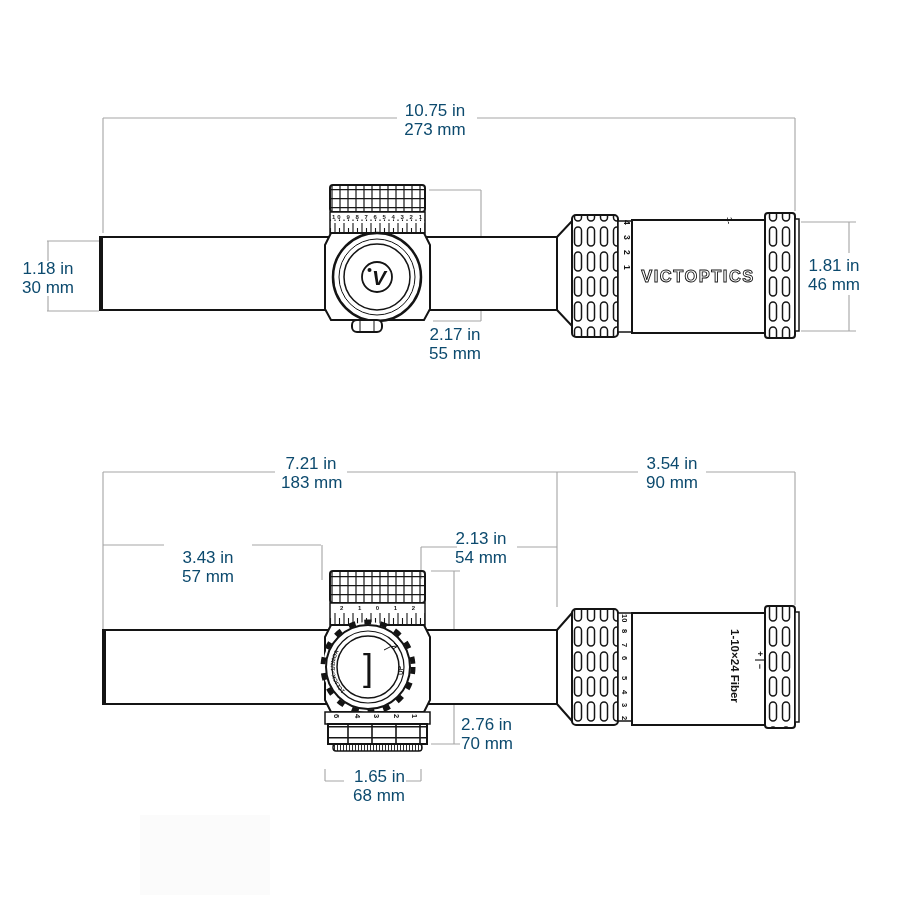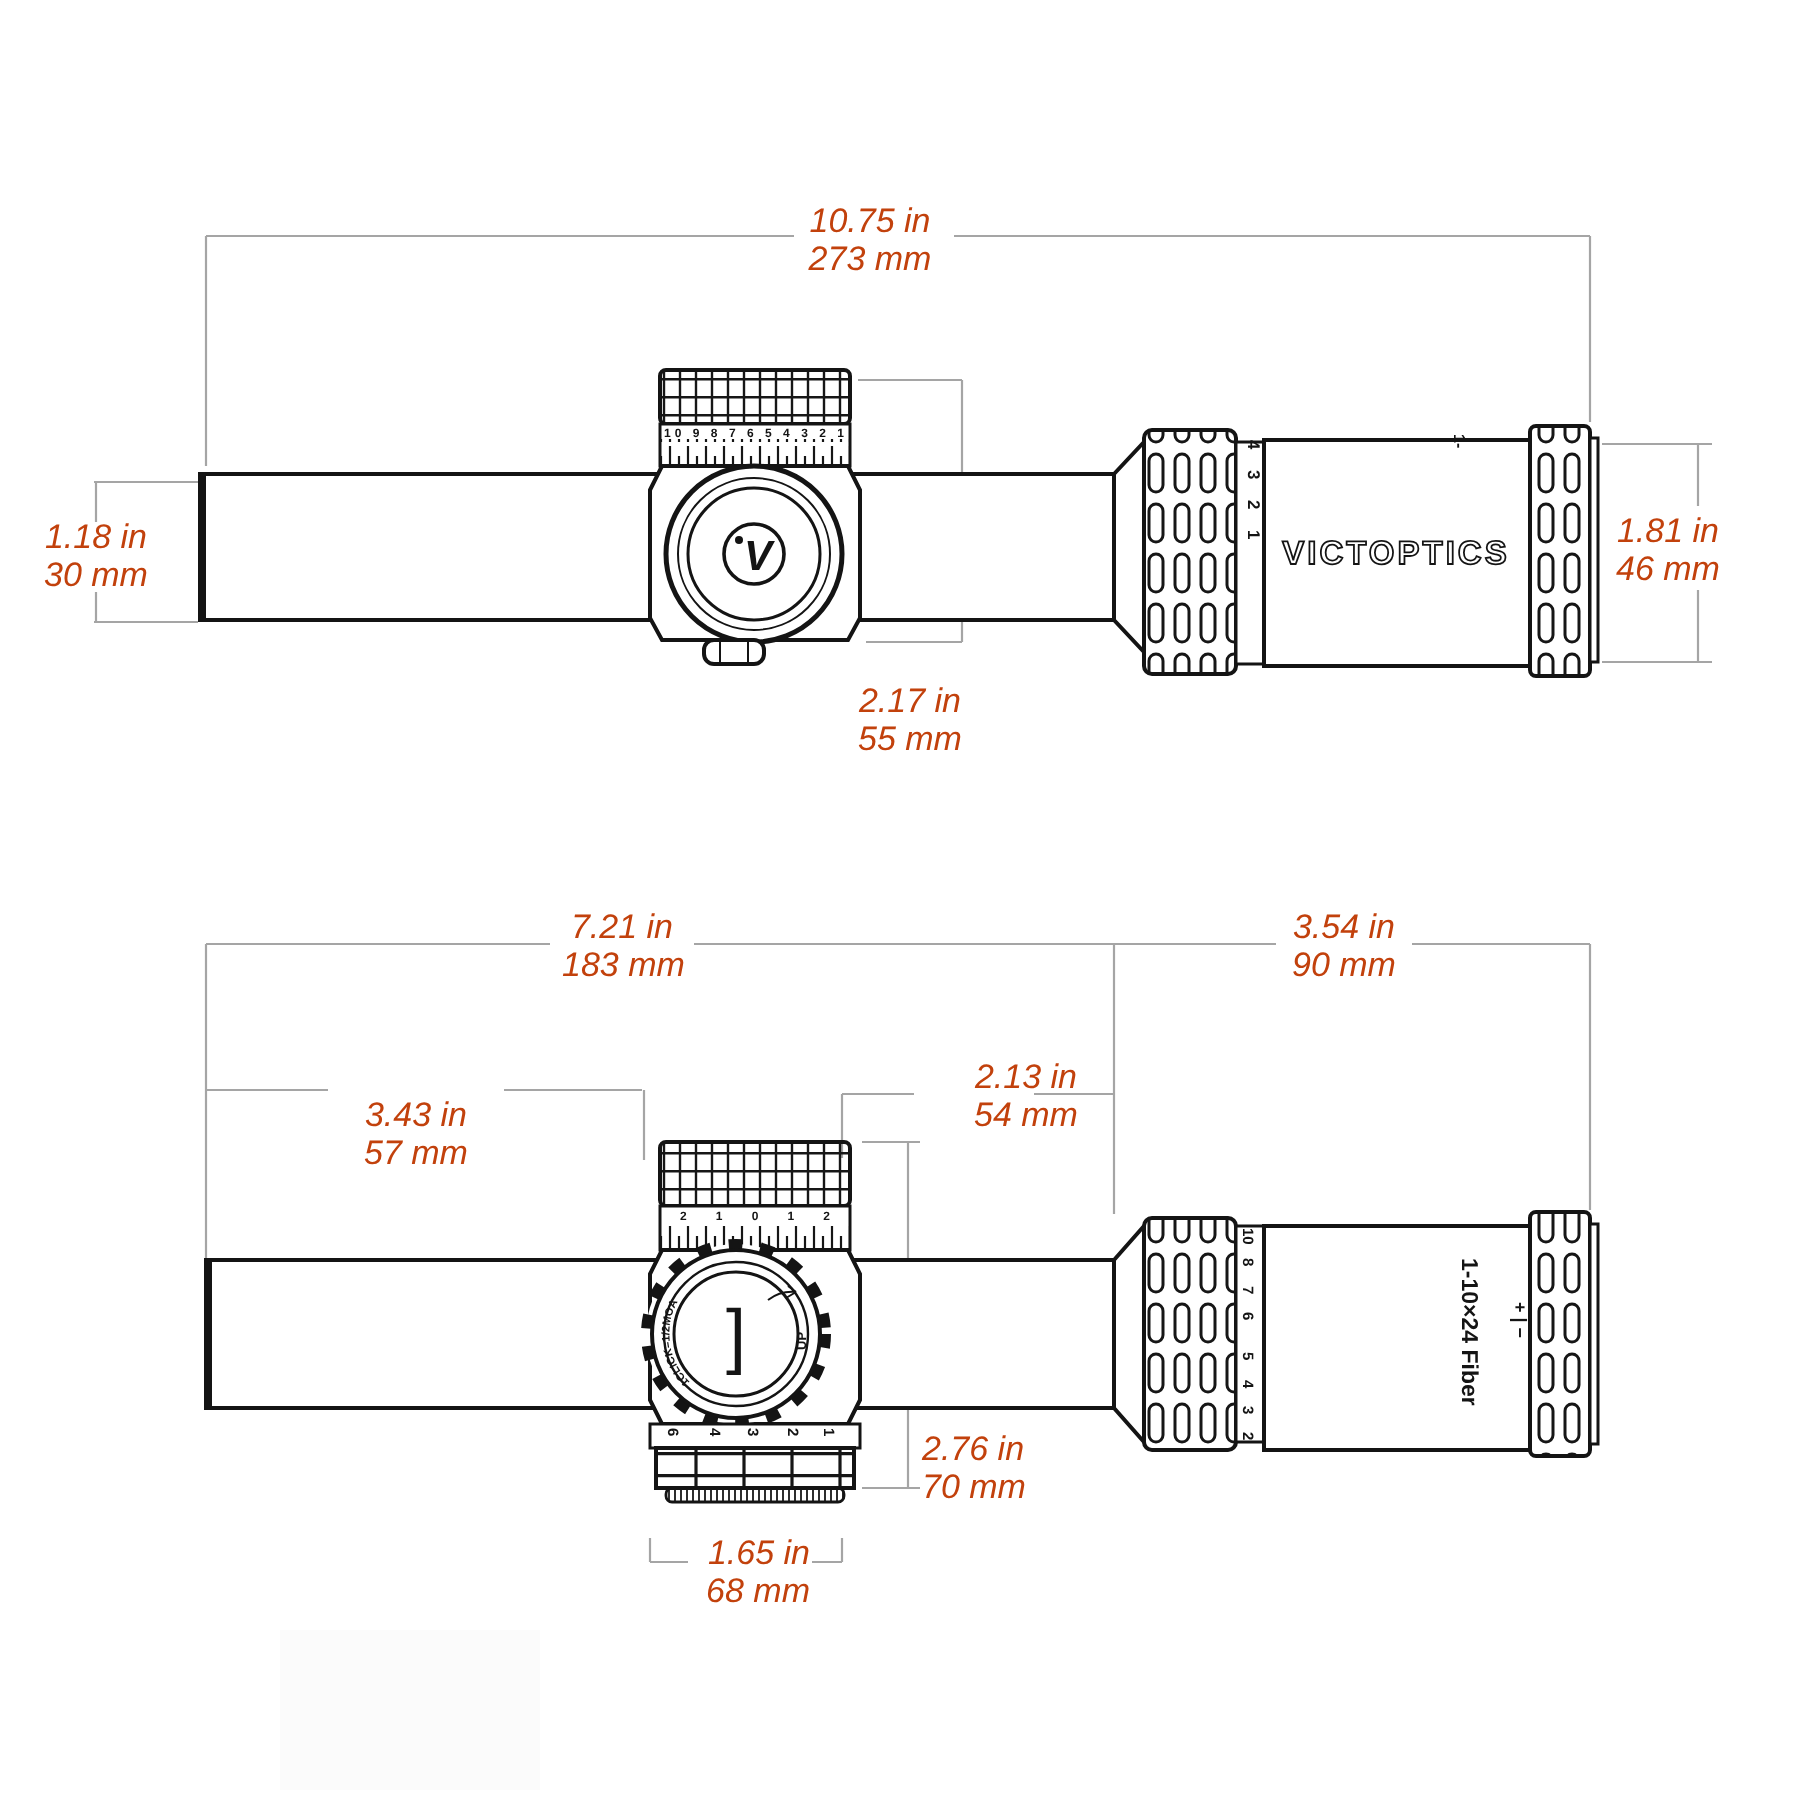--- a/index.html
+++ b/index.html
@@ -1,20 +1,20 @@
 <!DOCTYPE html>
 <html><head>
 <meta charset="utf-8">
 <style>
   html,body{margin:0;padding:0;background:#fff;}
   .canvas{position:relative;width:900px;height:900px;background:#fff;overflow:hidden;
           font-family:"Liberation Sans",sans-serif;}
   .canvas svg{position:absolute;left:0;top:0;}
-  .dim{position:absolute;color:#c2410c;font-size:17px;line-height:19px;text-align:center;
-       white-space:nowrap;font-style:italic;}
+  .dim{position:absolute;color:#0c4a6e;font-size:17px;line-height:19px;text-align:center;
+       white-space:nowrap;}
   .dim.left{text-align:left;}
   .watermark{position:absolute;left:140px;top:815px;width:130px;height:80px;
              background:rgba(0,0,0,0.015);}
   svg text{font-family:"Liberation Sans",sans-serif;fill:#141414;}
   svg .outline{fill:#ffffff;stroke:#141414;stroke-width:0.9px;font-weight:bold;letter-spacing:1.5px;}
   svg .bold{font-weight:bold;}
 </style>
 </head>
 <body>
 
@@ -154,41 +154,41 @@
 </svg>
 
 <div class="dim" style="left:400px;top:101px;width:70px;">
   <div>10.75 in</div>
   <div>273 mm</div>
 </div>
 <div class="dim" style="left:18px;top:259px;width:60px;">
   <div>1.18 in</div>
   <div>30 mm</div>
 </div>
-<div class="dim" style="left:425px;top:341px;width:60px;">
+<div class="dim" style="left:425px;top:325px;width:60px;">
   <div>2.17 in</div>
   <div>55 mm</div>
 </div>
 <div class="dim" style="left:804px;top:256px;width:60px;">
   <div>1.81 in</div>
   <div>46 mm</div>
 </div>
 <div class="dim" style="left:281px;top:454px;width:60px;">
   <div>7.21 in</div>
   <div>183 mm</div>
 </div>
 <div class="dim" style="left:642px;top:454px;width:60px;">
   <div>3.54 in</div>
   <div>90 mm</div>
 </div>
 <div class="dim" style="left:178px;top:548px;width:60px;">
   <div>3.43 in</div>
   <div>57 mm</div>
 </div>
-<div class="dim" style="left:484px;top:529px;width:58px;">
+<div class="dim" style="left:452px;top:529px;width:58px;">
   <div>2.13 in</div>
   <div>54 mm</div>
 </div>
 <div class="dim left" style="left:461px;top:715px;width:60px;">
   <div>2.76 in</div>
   <div>70 mm</div>
 </div>
 <div class="dim" style="left:345px;top:767px;width:60px;text-align:right;">
   <div>1.65 in</div>
   <div>68 mm</div>

